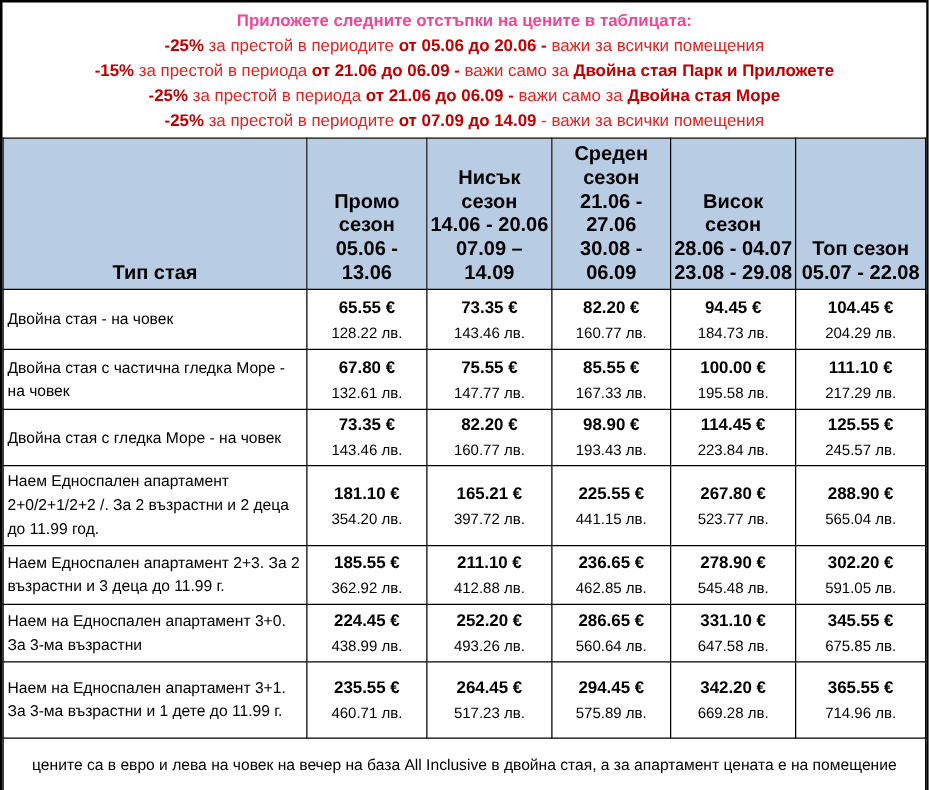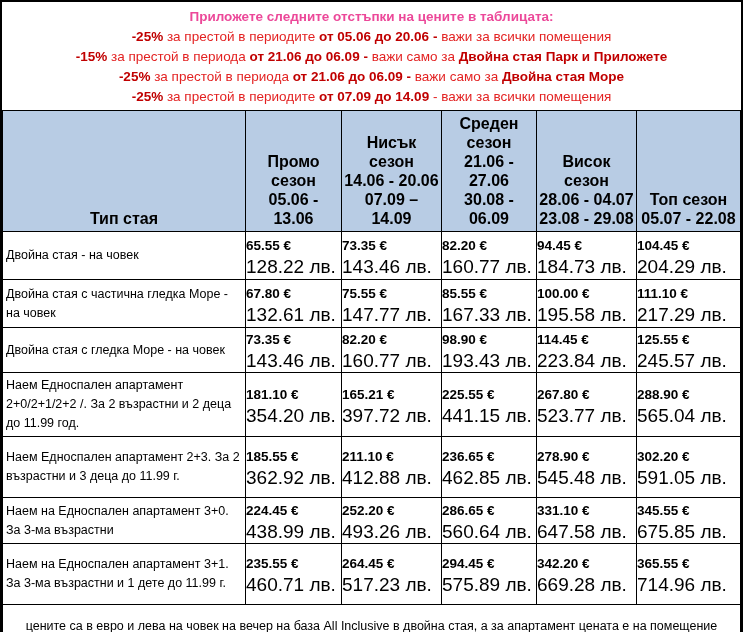--- a/index.html
+++ b/index.html
@@ -33,23 +33,23 @@
     vertical-align:bottom; text-align:center;
     font-weight:bold; font-size:16px; line-height:19px;
     padding:3px 1px 3px;
     height:66px;
   }
   td.label{
     text-align:left; vertical-align:middle;
     font-size:12.5px; line-height:19px; padding:1px 3px;
   }
   td.label b{ font-weight:normal; }
-  td.price{ vertical-align:middle; padding:1px 0; }
+  td.price{ text-align:center; vertical-align:middle; padding:1px 0; }
   .eur{ font-weight:bold; font-size:13.5px; line-height:21px; }
-  .lev{ font-weight:normal; font-size:19px; line-height:21px; }
+  .lev{ font-weight:normal; font-size:12px; line-height:21px; }
   tfoot td{
     text-align:center; font-size:12.5px; line-height:19px;
     padding:2px 10px; height:38px; vertical-align:middle;
   }
 </style>
 </head>
 <body>
 
 <div class="sheet">
 
@@ -186,21 +186,21 @@
           </td>
           <td class="price">
             <div class="eur">267.80 €</div>
             <div class="lev">523.77 лв.</div>
           </td>
           <td class="price">
             <div class="eur">288.90 €</div>
             <div class="lev">565.04 лв.</div>
           </td>
         </tr>
-        <tr style="height: 61px;">
+        <tr style="height: 47px;">
           <td class="label"><b>Наем Едноспален апартамент </b><span>2+3.</span><b> За 2 възрастни и 3 деца до 11.99 г.</b></td>
           <td class="price">
             <div class="eur">185.55 €</div>
             <div class="lev">362.92 лв.</div>
           </td>
           <td class="price">
             <div class="eur">211.10 €</div>
             <div class="lev">412.88 лв.</div>
           </td>
           <td class="price">

